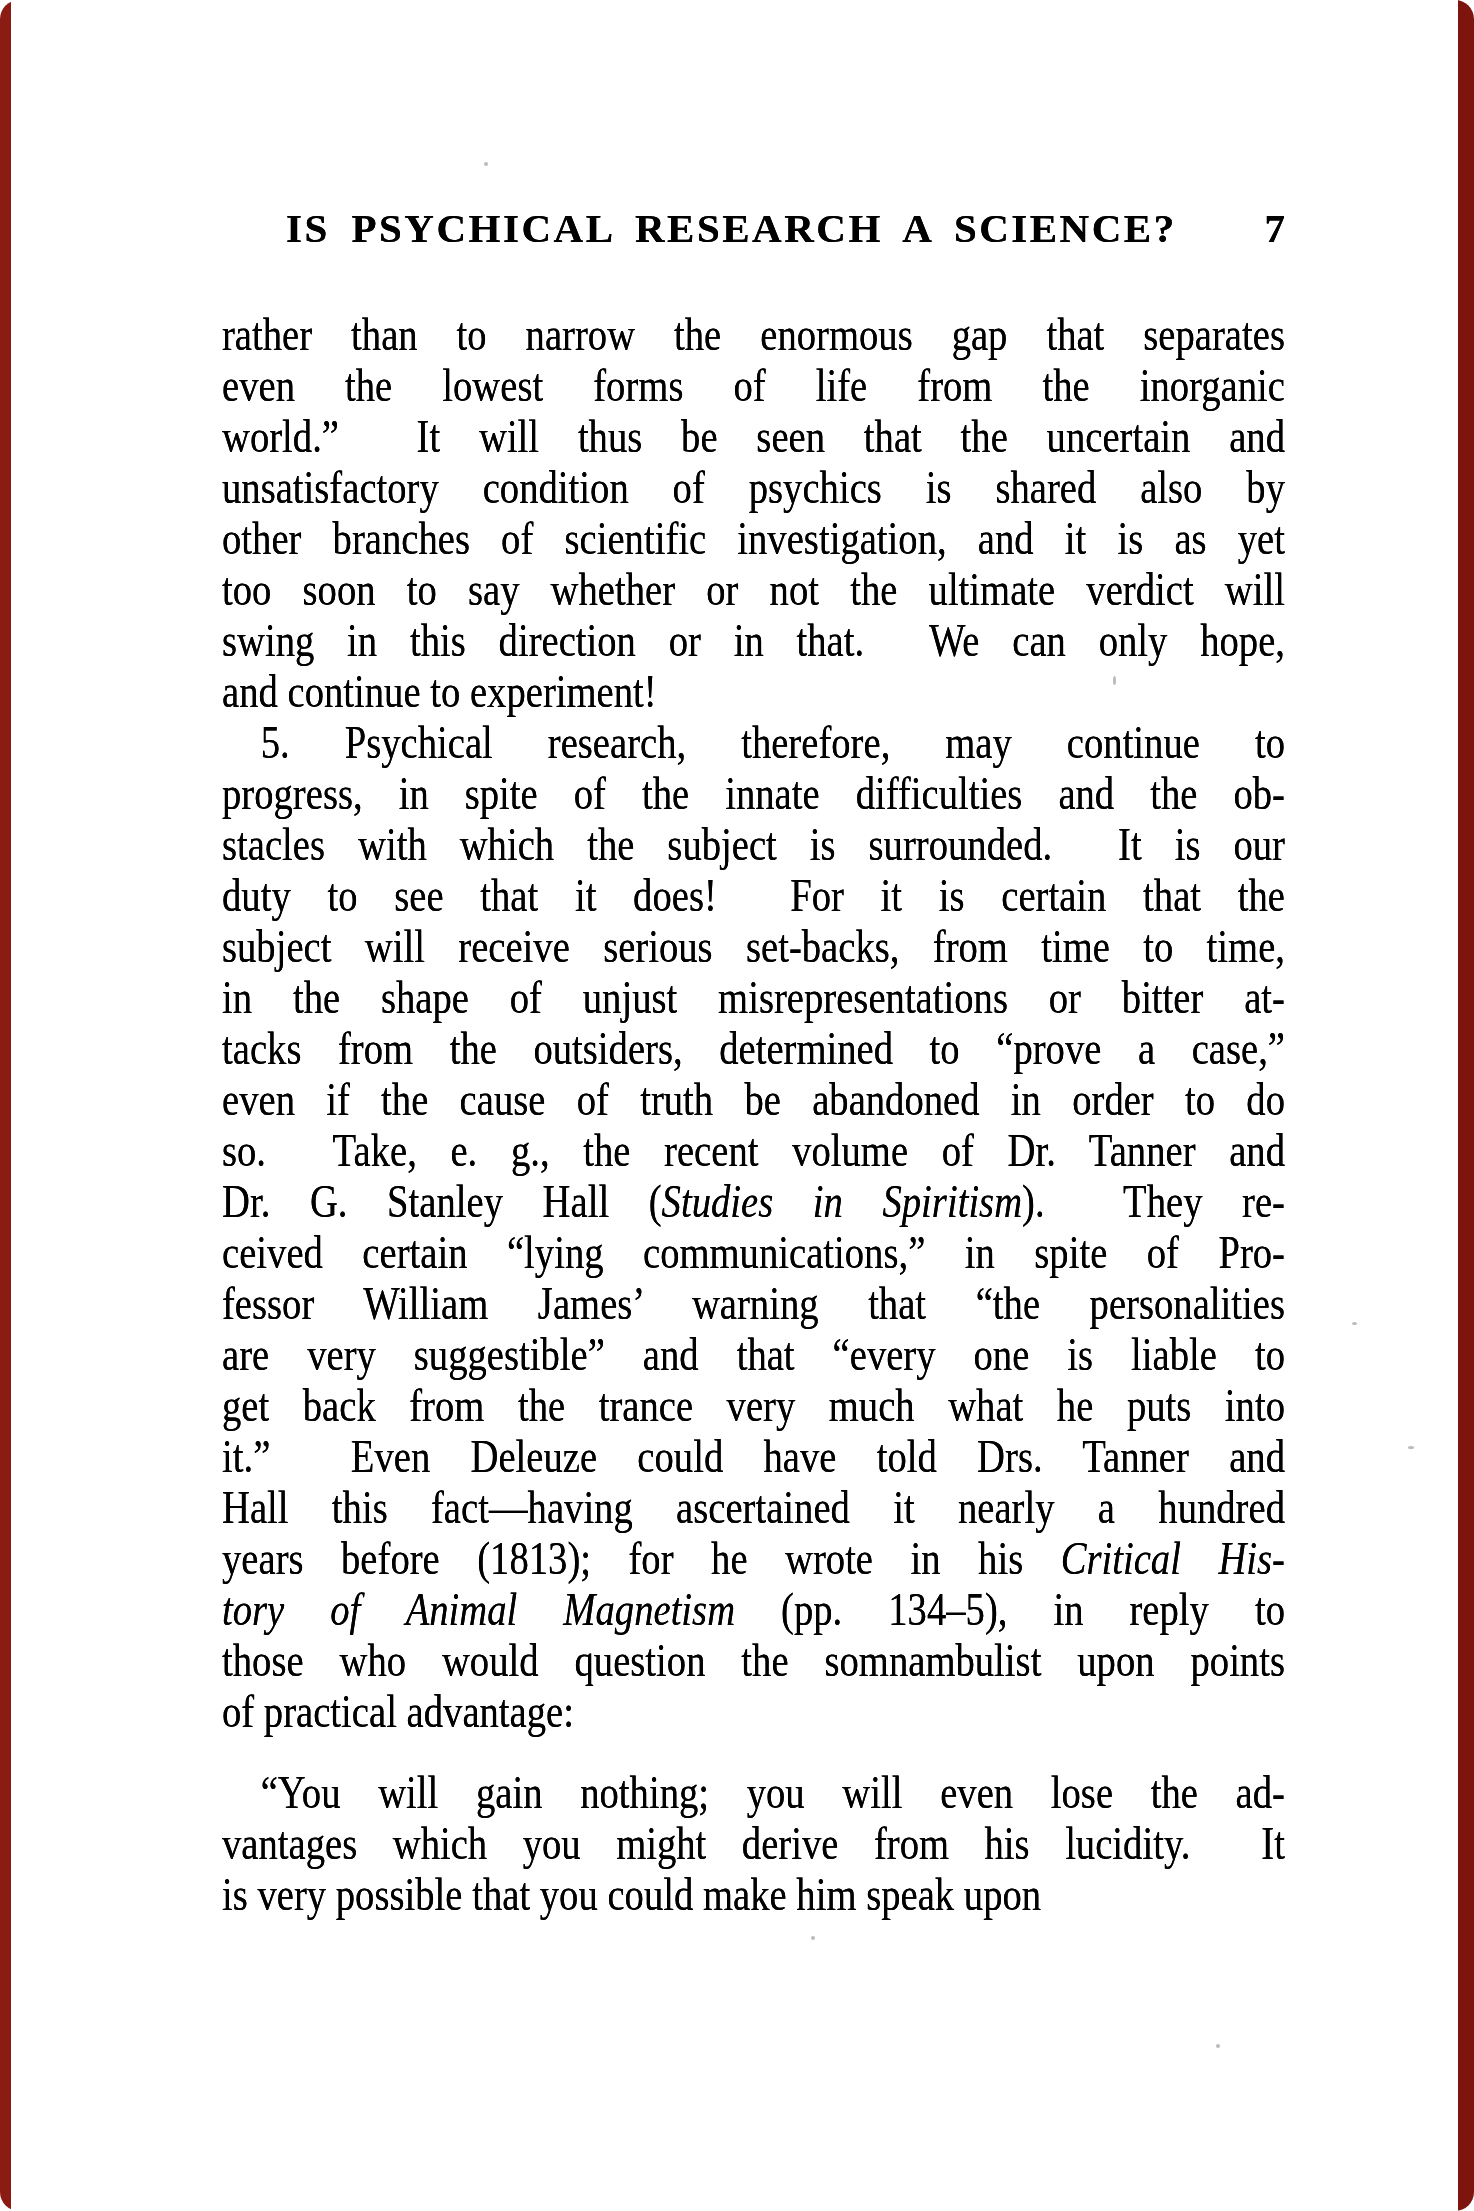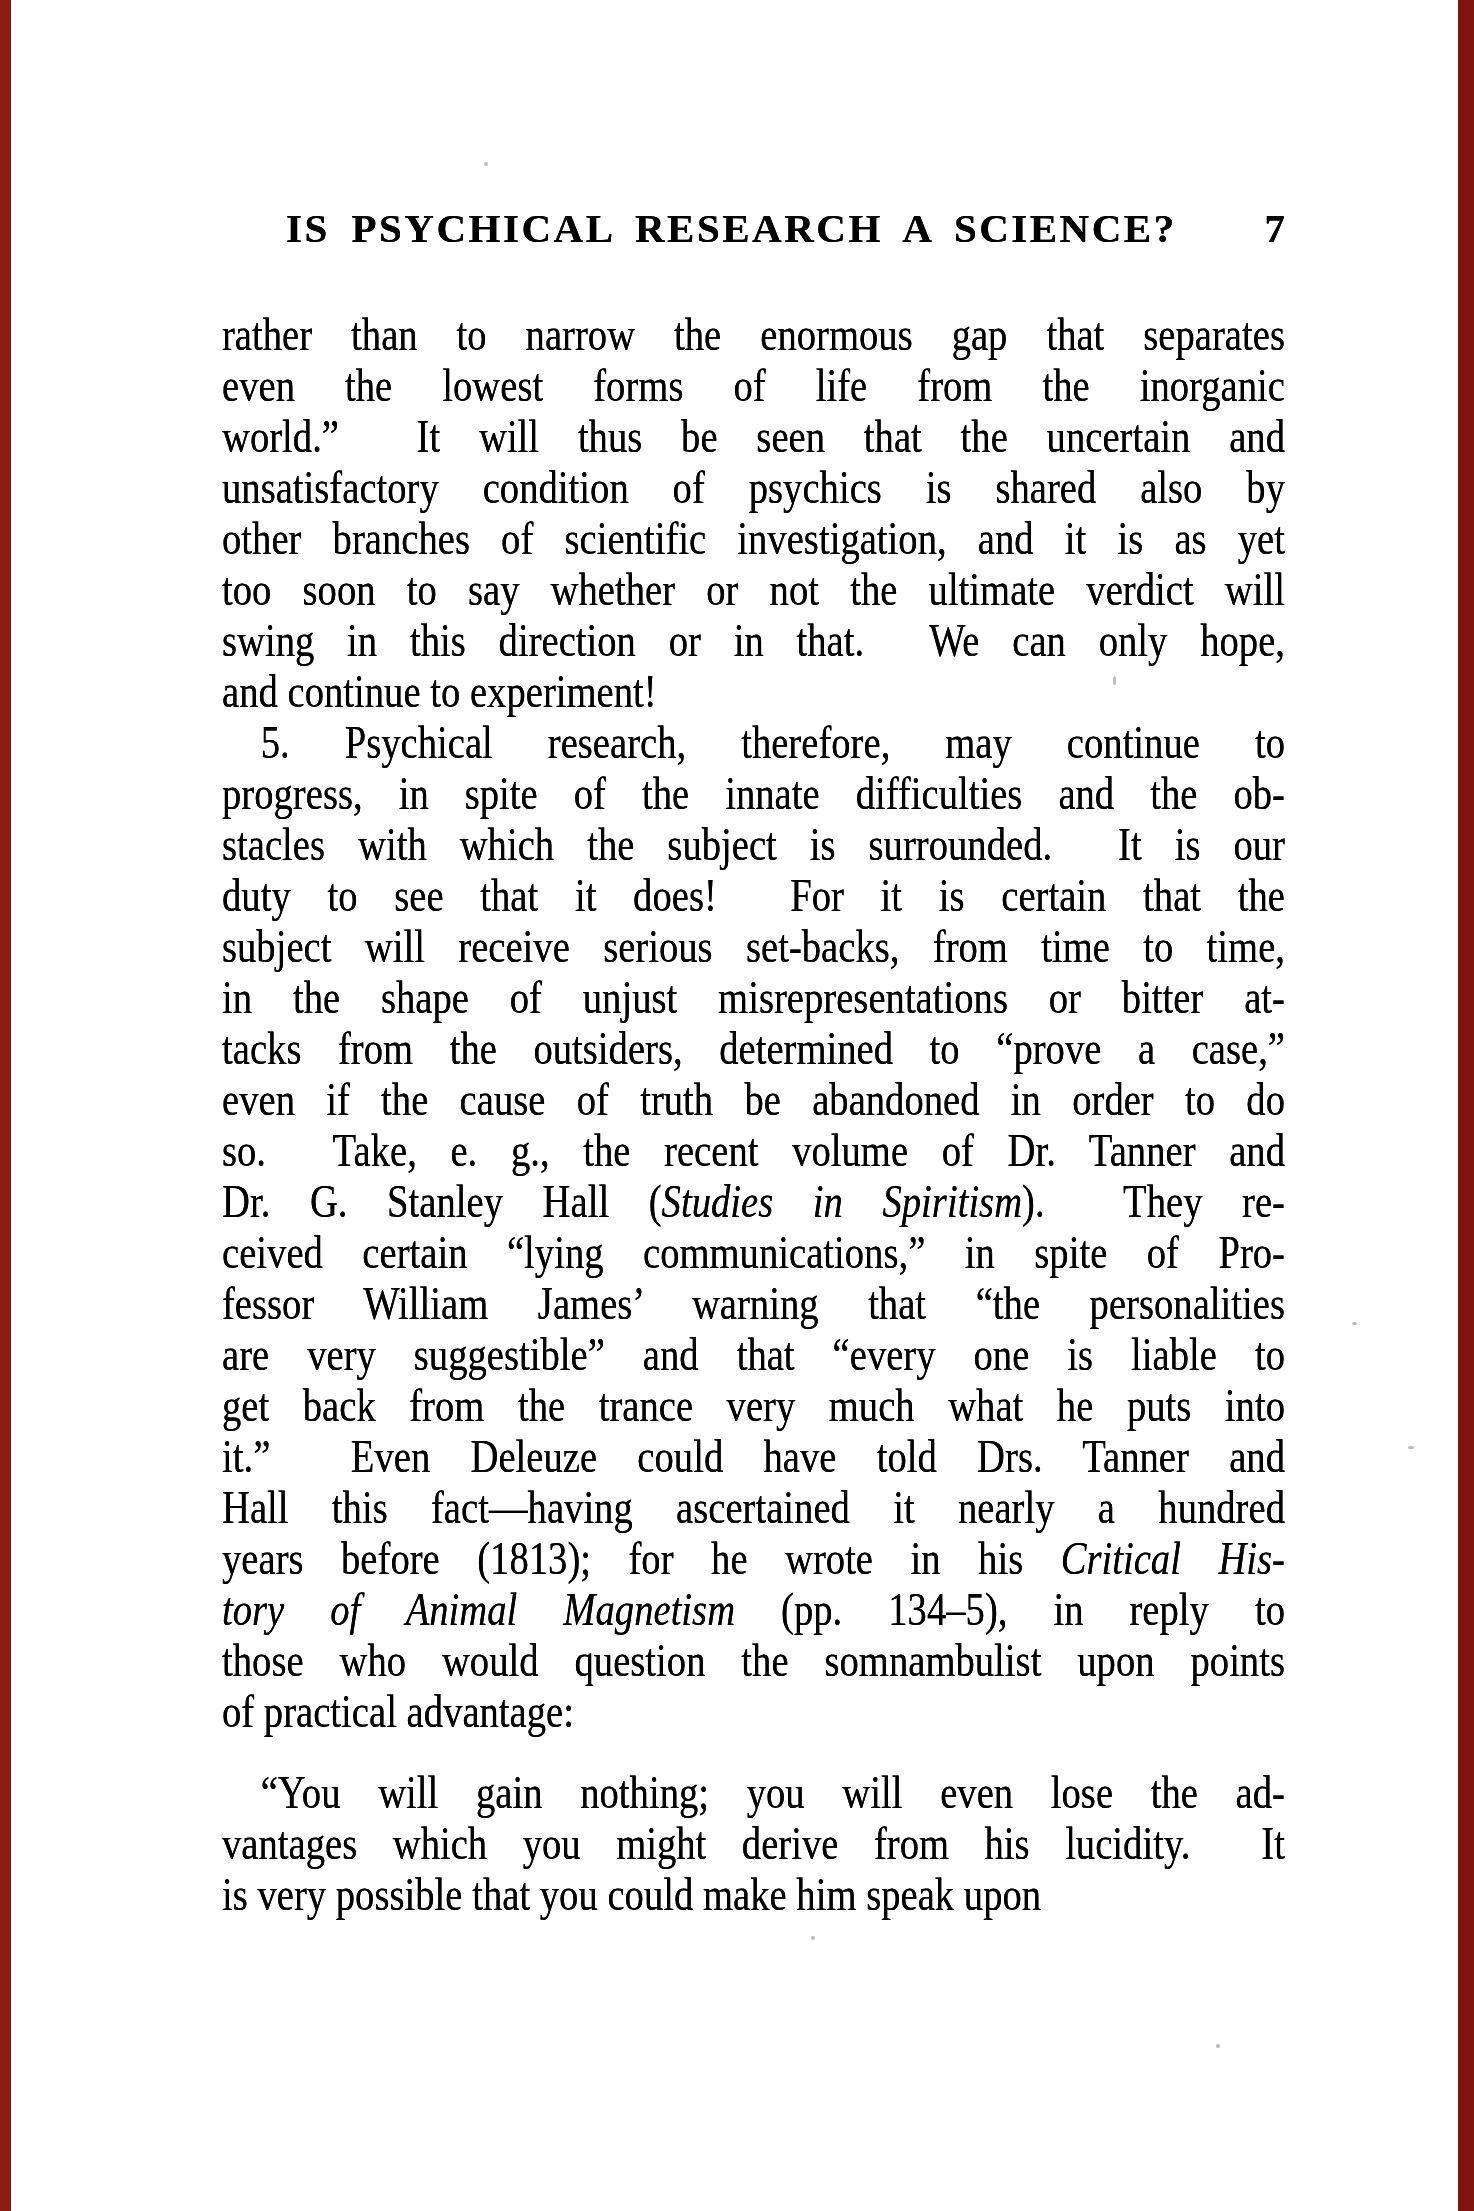--- a/index.html
+++ b/index.html
@@ -4,20 +4,21 @@
 <style>
   html,body{margin:0;padding:0;}
   body{background:#ffffff;}
   .page{
     position:relative;
     width:1474px;height:2211px;
     background:var(--paper,#ffffff);
     overflow:hidden;
     font-family:"Liberation Serif", serif;
     color:var(--ink,#000);
+    border-radius:19px;
   }
   .edge{position:absolute;top:0;height:2211px;}
   .edge-left{left:0;width:11px;background:var(--edge-left,#8b1c13);}
   .edge-right{right:0;width:16px;background:var(--edge-right,#7d150e);}
 
   .running-head{
     position:absolute;left:222px;top:205px;width:1063px;
     display:flex;align-items:baseline;
     font-weight:bold;font-size:41px;line-height:46px;
     letter-spacing:2.5px;word-spacing:9px;

